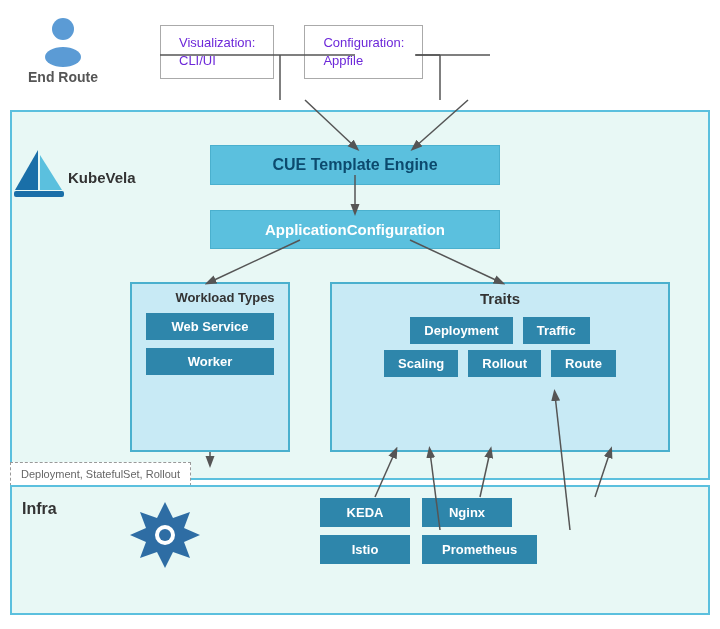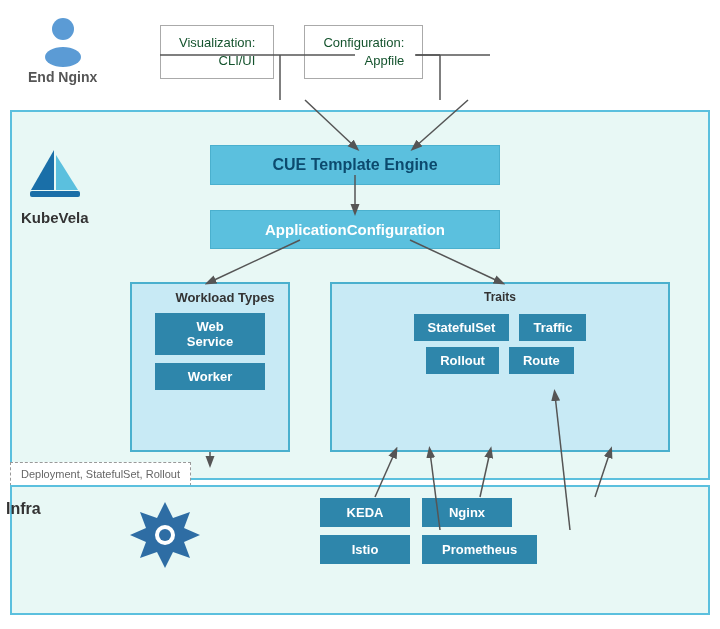--- a/index.html
+++ b/index.html
@@ -53,43 +53,43 @@
       left: 160px;
       top: 15px;
       display: flex;
       gap: 30px;
     }
 
     .top-box {
       border: 1.5px solid #aaa;
       background: #fff;
       padding: 8px 18px;
-      text-align: right;
+      text-align: left;
       font-size: 13px;
-      color: #14532d;
+      color: #6d28d9;
       line-height: 1.4;
     }
 
     
     .kubevela-area {
       position: absolute;
       top: 110px;
       left: 10px;
       width: 700px;
       height: 370px;
       border: 2px solid #5bc0de;
       background: #e8f8f5;
     }
 
     .kubevela-label {
       position: absolute;
       top: 145px;
-      left: 21px;
-      display: flex;
-      flex-direction: column;
+      left: 10px;
+      display: flex;
+      flex-direction: row;
       align-items: center;
     }
 
     .kubevela-text {
       font-size: 15px;
       font-weight: bold;
       color: #333;
       margin-top: 4px;
     }
 
@@ -150,38 +150,38 @@
       gap: 8px;
       margin-top: 4px;
     }
 
     .workload-item {
       background: #2e86ab;
       color: #fff;
       padding: 6px 22px;
       font-size: 13px;
       font-weight: bold;
-      width: 110px;
+      width: 128px;
       text-align: center;
     }
 
     
     .traits-area {
       position: absolute;
       top: 282px;
       left: 330px;
       width: 340px;
       height: 170px;
       border: 2px solid #4ab0ce;
       background: #c8eaf5;
     }
 
     .traits-title {
       text-align: center;
-      font-size: 12px;
+      font-size: 15px;
       font-weight: bold;
       color: #333;
       padding: 6px 0 4px 0;
     }
 
     .traits-row {
       display: flex;
       justify-content: center;
       gap: 10px;
       margin-top: 6px;
@@ -215,21 +215,21 @@
       left: 10px;
       width: 700px;
       height: 130px;
       border: 2px solid #5bc0de;
       background: #e8f8f5;
     }
 
     .infra-label {
       position: absolute;
       top: 500px;
-      left: 6px;
+      left: 22px;
       font-size: 16px;
       font-weight: bold;
       color: #333;
     }
 
     
     .k8s-icon {
       position: absolute;
       top: 500px;
       left: 130px;
@@ -278,21 +278,21 @@
 <div class="diagram">
 
   <div class="top-section">
 
     <div class="end-user">
 
       <svg class="person-icon" viewBox="0 0 44 52" fill="none">
         <circle cx="22" cy="14" r="11" fill="#5b9bd5"></circle>
         <ellipse cx="22" cy="42" rx="18" ry="10" fill="#5b9bd5"></ellipse>
       </svg>
-      <span class="end-user-label">End Nginx</span>
+      <span class="end-user-label">End Route</span>
     </div>
 
     <div class="top-boxes">
       <div class="top-box">
         <div>Visualization:</div>
         <div>CLI/UI</div>
       </div>
       <div class="top-box">
         <div>Configuration:</div>
         <div>Appfile</div>
@@ -325,24 +325,25 @@
     <div class="workload-title">Workload Types</div>
     <div class="workload-items">
       <div class="workload-item">Web Service</div>
       <div class="workload-item">Worker</div>
     </div>
   </div>
 
   <div class="traits-area">
     <div class="traits-title">Traits</div>
     <div class="traits-row">
-      <div class="trait-item">StatefulSet</div>
+      <div class="trait-item">Deployment</div>
       <div class="trait-item">Traffic</div>
     </div>
     <div class="traits-row">
+      <div class="trait-item">Scaling</div>
       <div class="trait-item">Rollout</div>
       <div class="trait-item">Route</div>
     </div>
   </div>
 
   <div class="deployment-label">Deployment, StatefulSet, Rollout</div>
 
   <div class="infra-area">
   </div>
 

